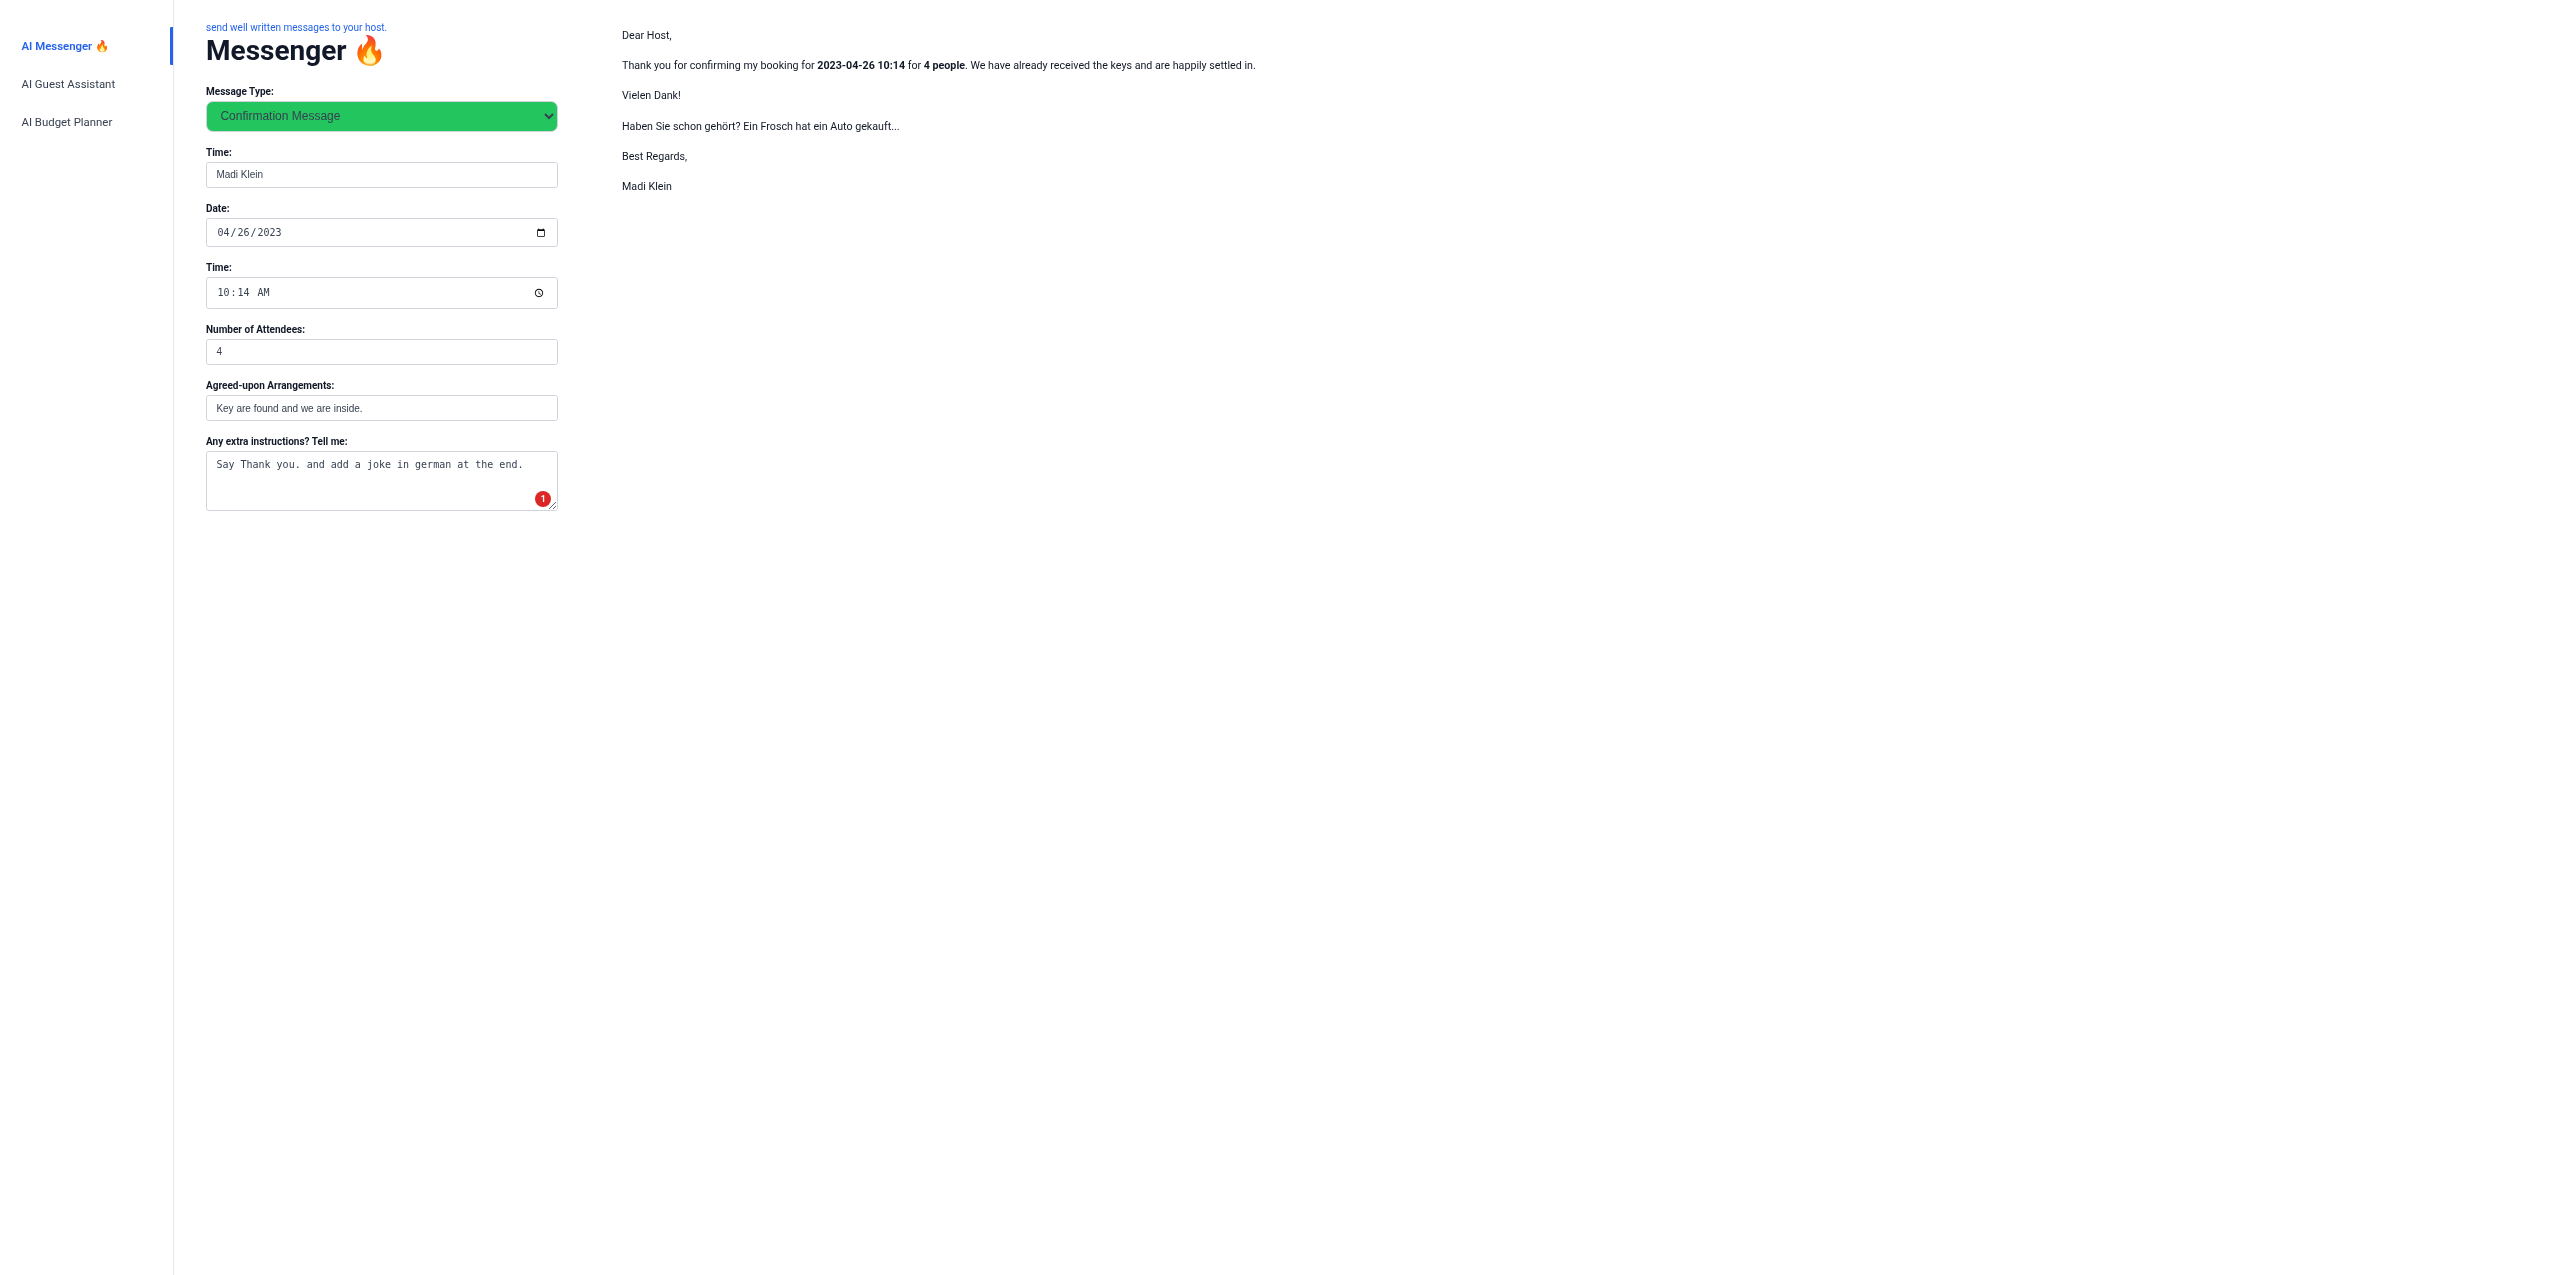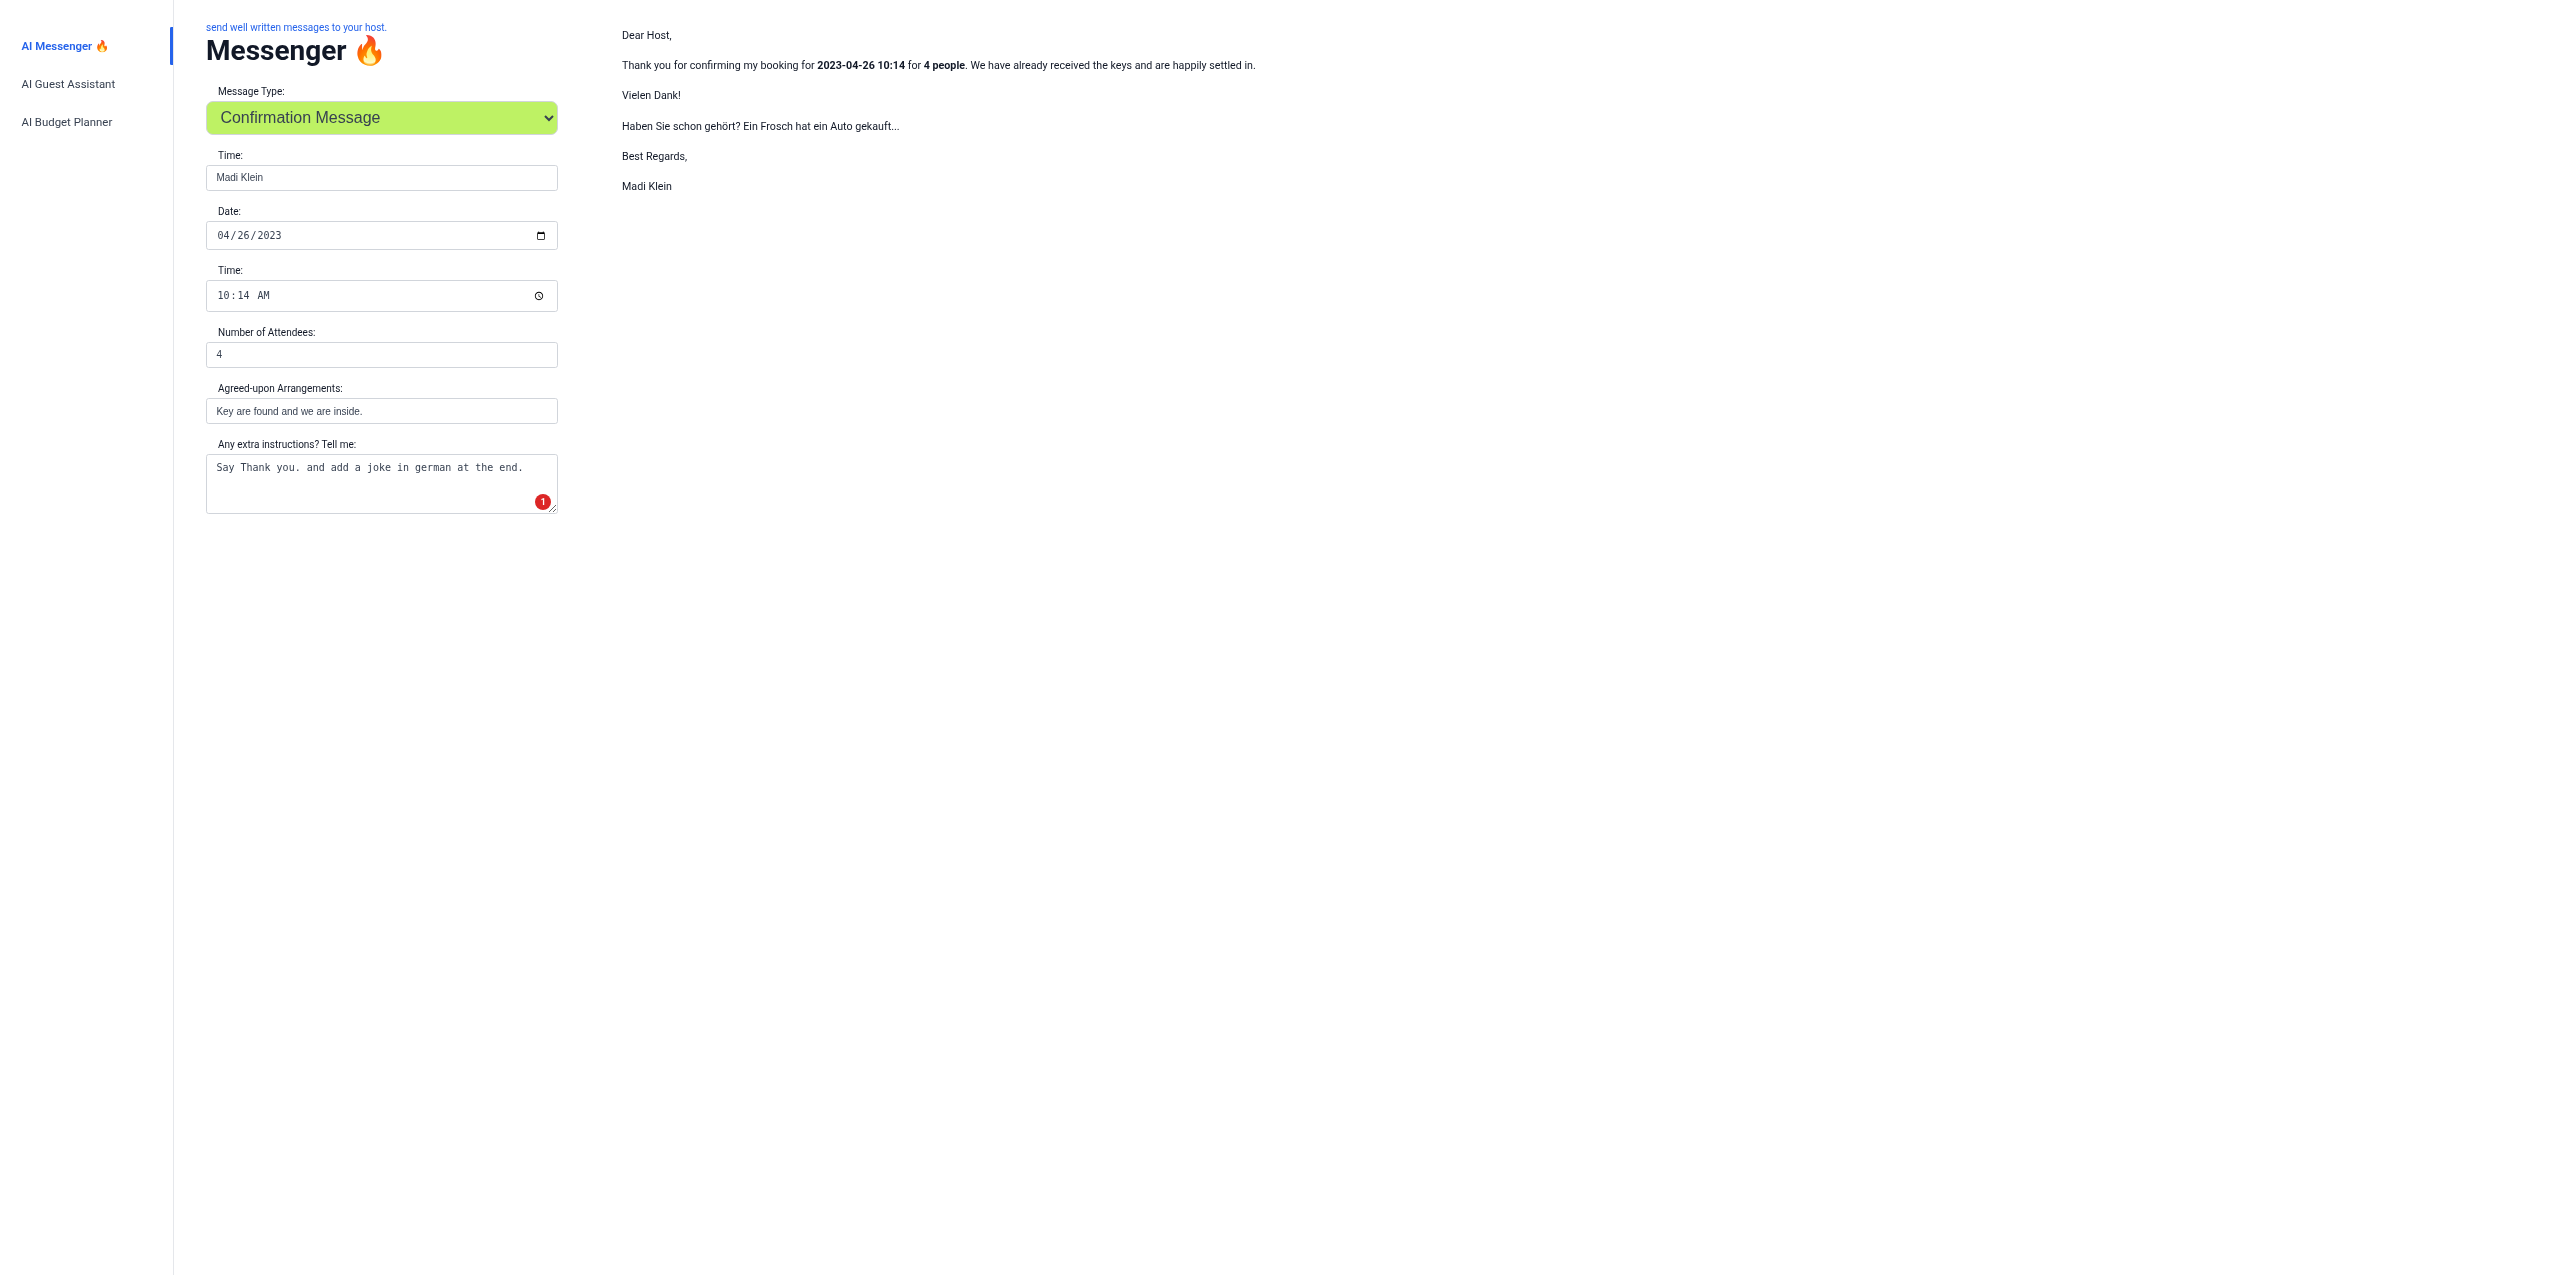--- a/index.html
+++ b/index.html
@@ -86,45 +86,44 @@
       margin-bottom: 19px;
     }
 
     .form-group {
       margin-bottom: 14.8px;
     }
 
     .form-label {
       display: block;
       font-size: 10px;
-      font-weight: 400;
+      font-weight: 700;
       color: #111827;
       margin-bottom: 4px;
-      margin-left: 12px;
     }
 
     .form-input {
       width: 100%;
       padding: 6.7px 9.4px;
       border: 0.7px solid #d1d5db;
       border-radius: 2.7px;
       font-size: 10px;
       color: #374151;
       background: #ffffff;
       outline: none;
     }
 
     .form-select {
       width: 100%;
       padding: 6.7px 9.4px;
       border: 0.7px solid #d1d5db;
       border-radius: 7px;
-      font-size: 16px;
-      color: #374151;
-      background: #bef264;
+      font-size: 12px;
+      color: #374151;
+      background: #22c55e;
       appearance: auto;
       outline: none;
       cursor: pointer;
     }
 
     .form-textarea {
       width: 100%;
       padding: 6.7px 9.4px;
       border: 0.7px solid #d1d5db;
       border-radius: 2.7px;

